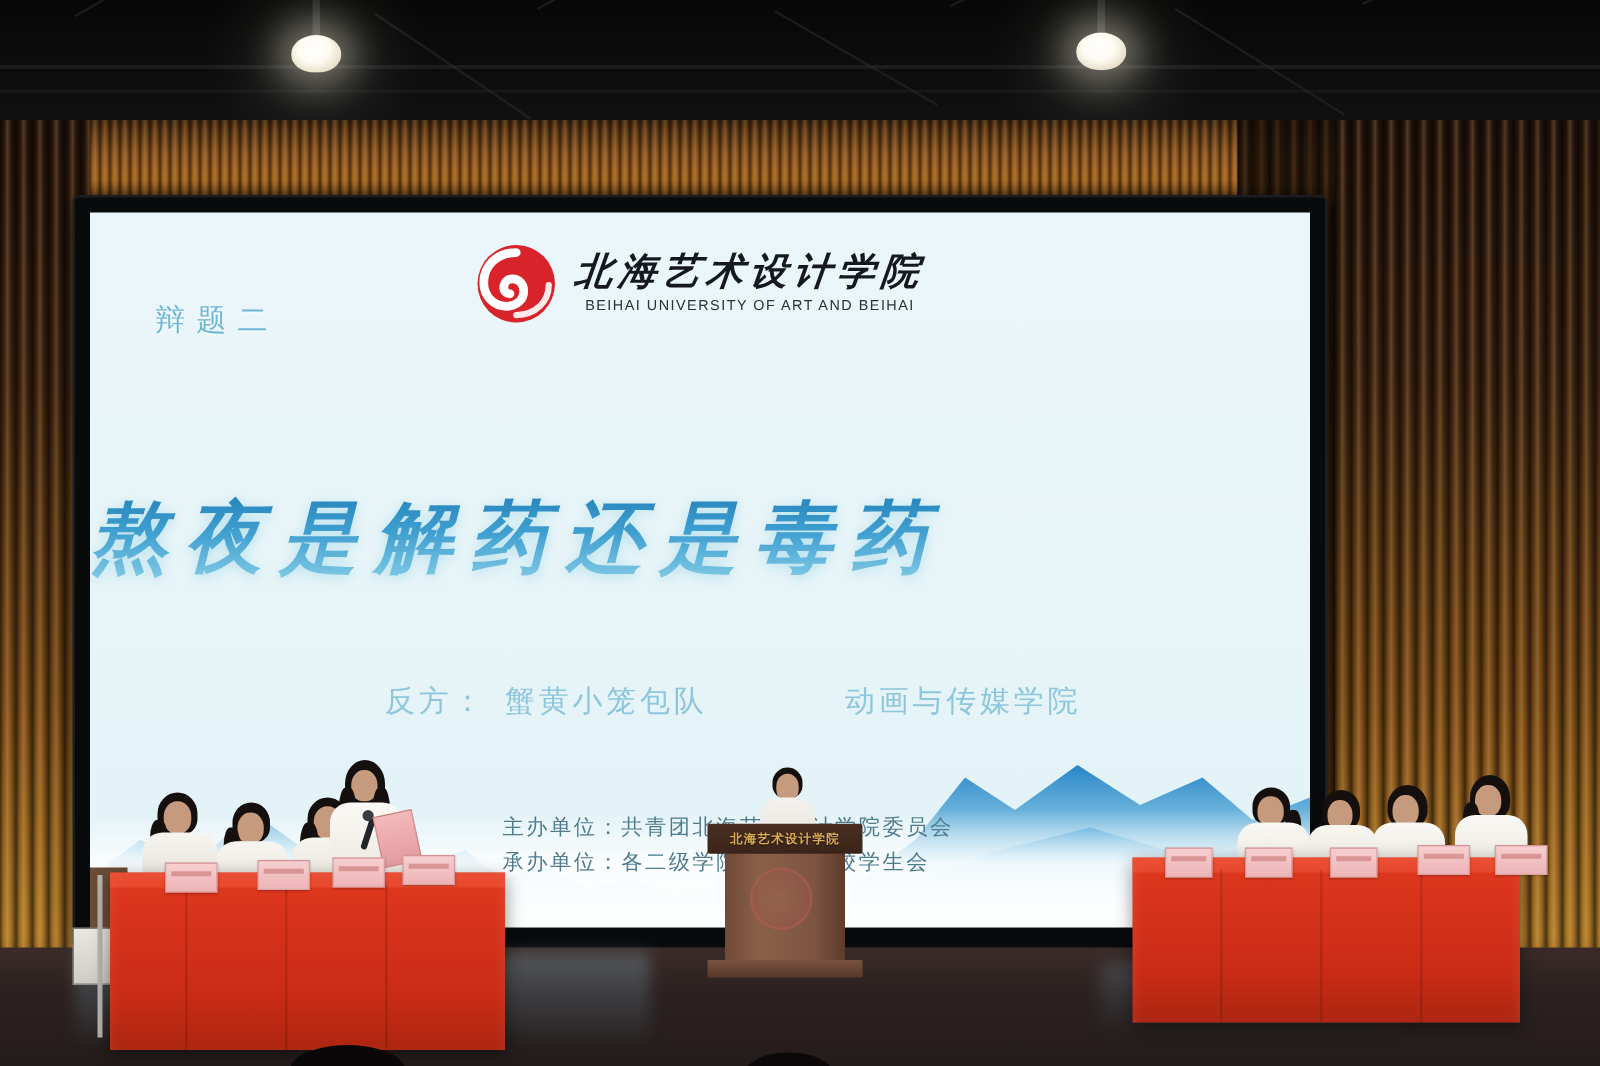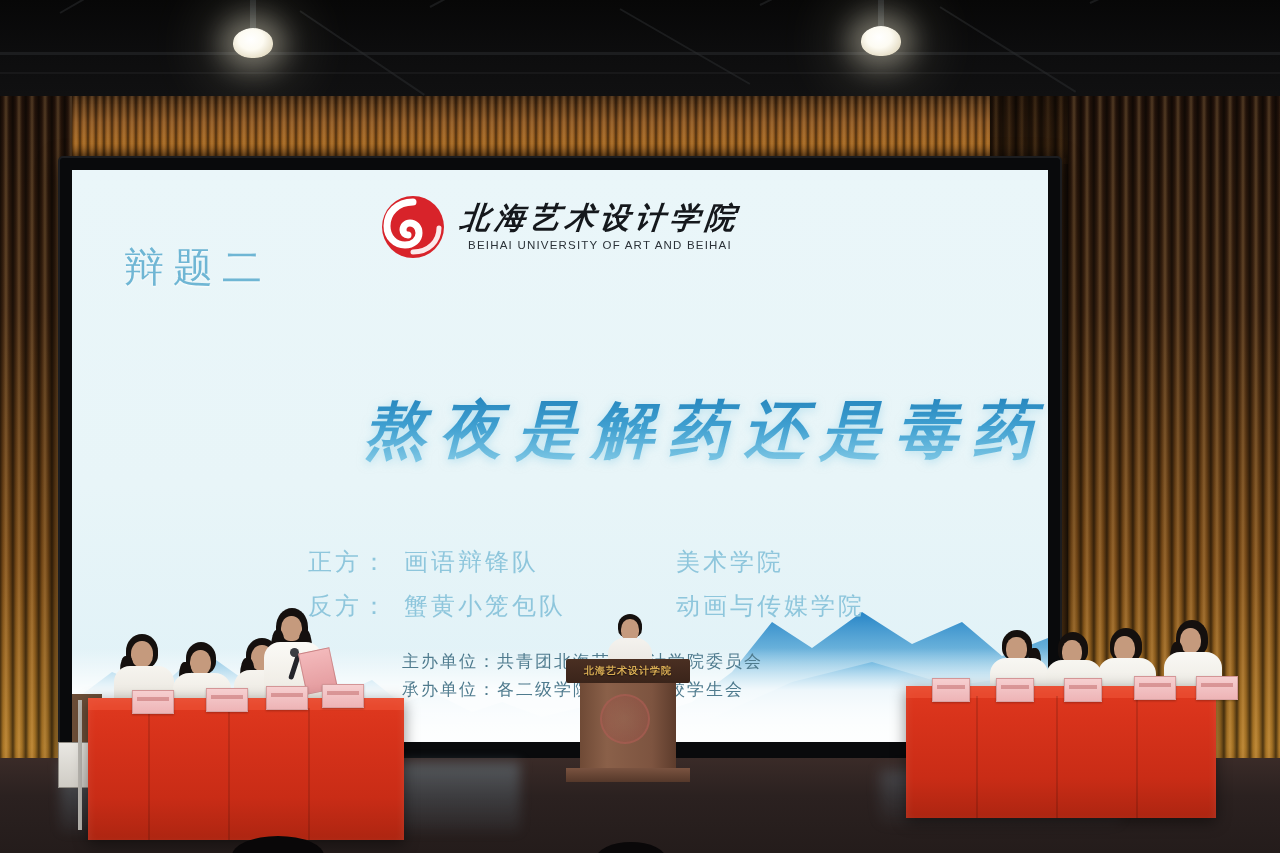--- a/index.html
+++ b/index.html
@@ -61,23 +61,23 @@
   .logo-row{position:absolute;left:50%;top:24px;transform:translateX(-50%);
     display:flex;align-items:center;gap:14px;}
   .logo-mark{width:66px;height:66px;position:relative;}
   .logo-text{display:flex;flex-direction:column;align-items:center;}
   .logo-cn{font-family:"Liberation Serif",serif;font-size:30px;font-weight:bold;color:#15181c;
     letter-spacing:5px;font-style:italic;transform:skewX(-6deg);line-height:1;}
   .logo-en{font-family:"Liberation Sans",sans-serif;font-size:11.5px;color:#2b3238;
     letter-spacing:1.2px;margin-top:6px;}
 
   .topic-label{position:absolute;left:52px;top:70px;font-family:Liberation Serif, serif;
-    font-size:40px;letter-spacing:9px;color:#6fb6d4;text-shadow:0 1px 2px rgba(255,255,255,.85);}
-
-  .main-title{position:absolute;left:0;right:0;top:218px;text-align:right;
+    font-size:24px;letter-spacing:9px;color:#6fb6d4;text-shadow:0 1px 2px rgba(255,255,255,.85);}
+
+  .main-title{position:absolute;left:0;right:0;top:218px;text-align:left;
     font-family:"Liberation Serif",serif;font-size:62px;font-weight:bold;letter-spacing:14px;
     font-style:italic;
     background:linear-gradient(180deg,#1f7fb8 0%, #3f9fd0 45%, #8fd2ea 100%);
     -webkit-background-clip:text;background-clip:text;color:transparent;
     filter:drop-shadow(0 2px 5px rgba(140,205,230,.55));}
 
   .teams{position:absolute;left:236px;top:370px;width:600px;
     font-family:"Liberation Serif",serif;font-size:24px;color:#8ec6dc;letter-spacing:3px;line-height:44px;}
   .team-row{display:flex;}
   .team-side{width:96px;}
@@ -211,25 +211,20 @@
           <div class="logo-en">BEIHAI UNIVERSITY OF ART AND BEIHAI</div>
         </div>
       </div>
 
       <div class="topic-label">辩题二</div>
 
       <div class="main-title">熬夜是解药还是毒药</div>
 
       <div class="teams">
         <div class="team-row">
-          <span class="team-side">正方：</span>
-          <span class="team-name">画语辩锋队</span>
-          <span class="team-college">美术学院</span>
-        </div>
-        <div class="team-row">
           <span class="team-side">反方：</span>
           <span class="team-name">蟹黄小笼包队</span>
           <span class="team-college">动画与传媒学院</span>
         </div>
       </div>
 
       <div class="credits">
         <div>主办单位：共青团北海艺术设计学院委员会</div>
         <div>承办单位：各二级学院学生会、校学生会</div>
       </div>

